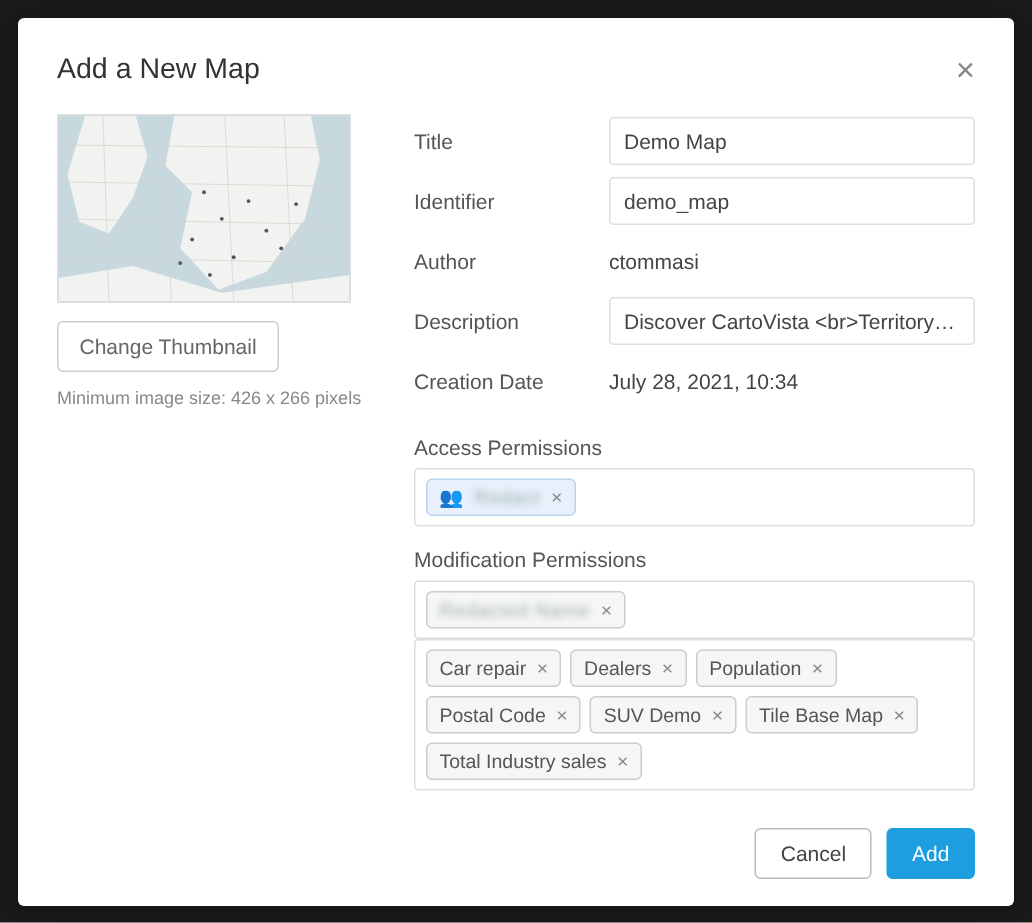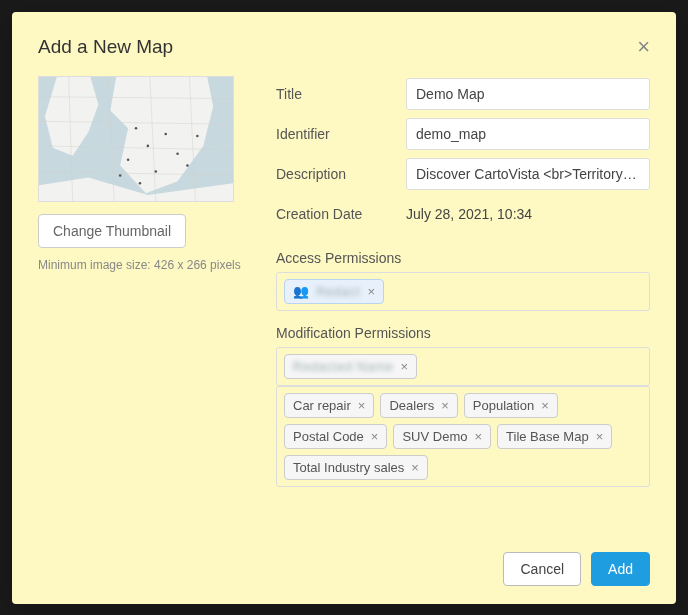--- a/index.html
+++ b/index.html
@@ -4,21 +4,21 @@
 <style>
   * { box-sizing: border-box; }
   html, body { margin:0; padding:0; }
   body {
     font-family: -apple-system, BlinkMacSystemFont, "Segoe UI", Arial, sans-serif;
     background:#1a1a1a;
     width:688px; height:615px;
     display:flex; align-items:center; justify-content:center;
   }
   .dialog {
-    background:#fef9c3;
+    background:#ffffff;
     width:664px; height:592px;
     border-radius:4px;
     box-shadow:0 4px 24px rgba(0,0,0,.25);
     padding:24px 26px 18px 26px;
     position:relative;
     display:flex; flex-direction:column;
   }
   .dlg-head { display:flex; align-items:center; justify-content:space-between; }
   .dlg-title { font-size:19px; color:#333; font-weight:400; }
   .close { font-size:22px; color:#888; cursor:pointer; line-height:1; }
@@ -130,20 +130,24 @@
     <div class="right">
       <div class="row">
         <div class="lab">Title</div>
         <input class="val-input" value="Demo Map" style="">
       </div>
       <div class="row">
         <div class="lab">Identifier</div>
         <input class="val-input" value="demo_map" style="">
       </div>
       <div class="row">
+        <div class="lab">Author</div>
+        <div class="val-text">ctommasi</div>
+      </div>
+      <div class="row">
         <div class="lab">Description</div>
         <input class="val-input" value="Discover CartoVista &lt;br&gt;Territory Manag" style="">
       </div>
       <div class="row">
         <div class="lab">Creation Date</div>
         <div class="val-text">July 28, 2021, 10:34</div>
       </div>
 
       <div class="section-lab">Access Permissions</div>
       <div class="tagbox">

